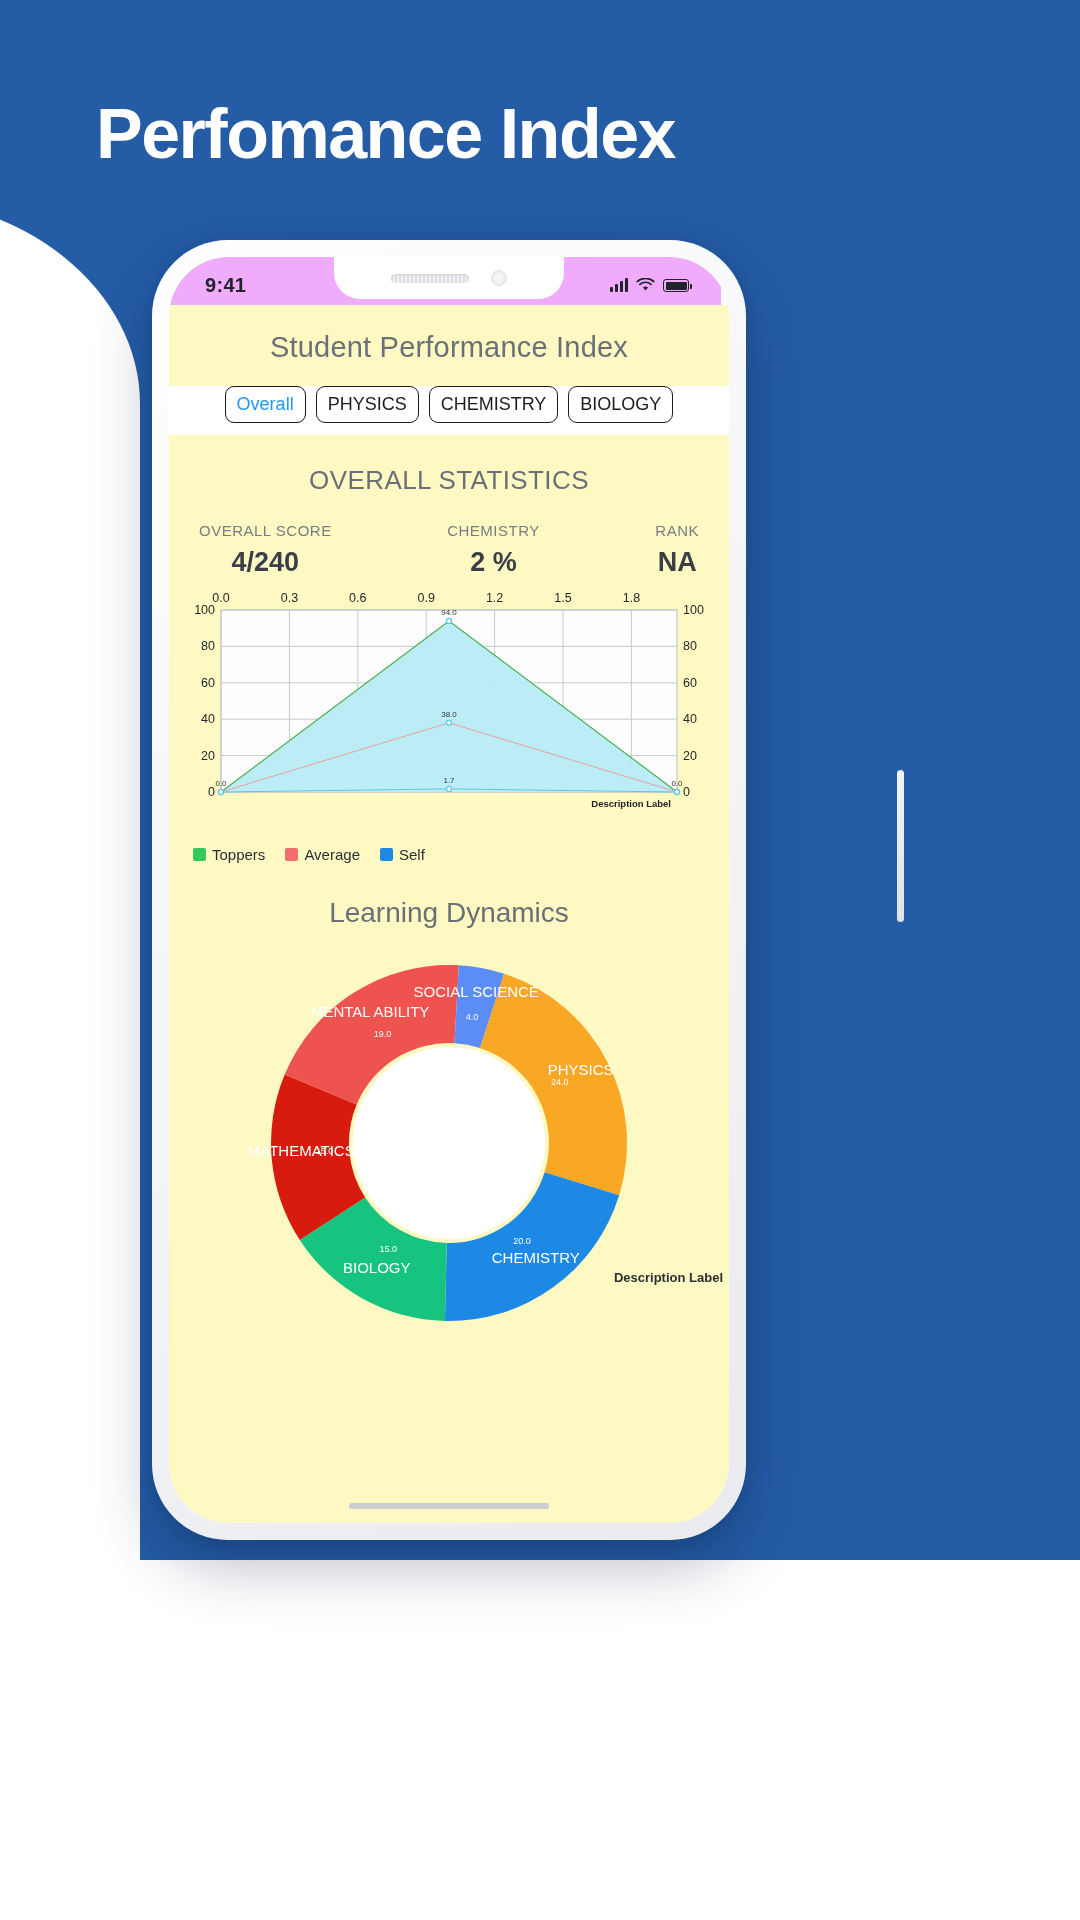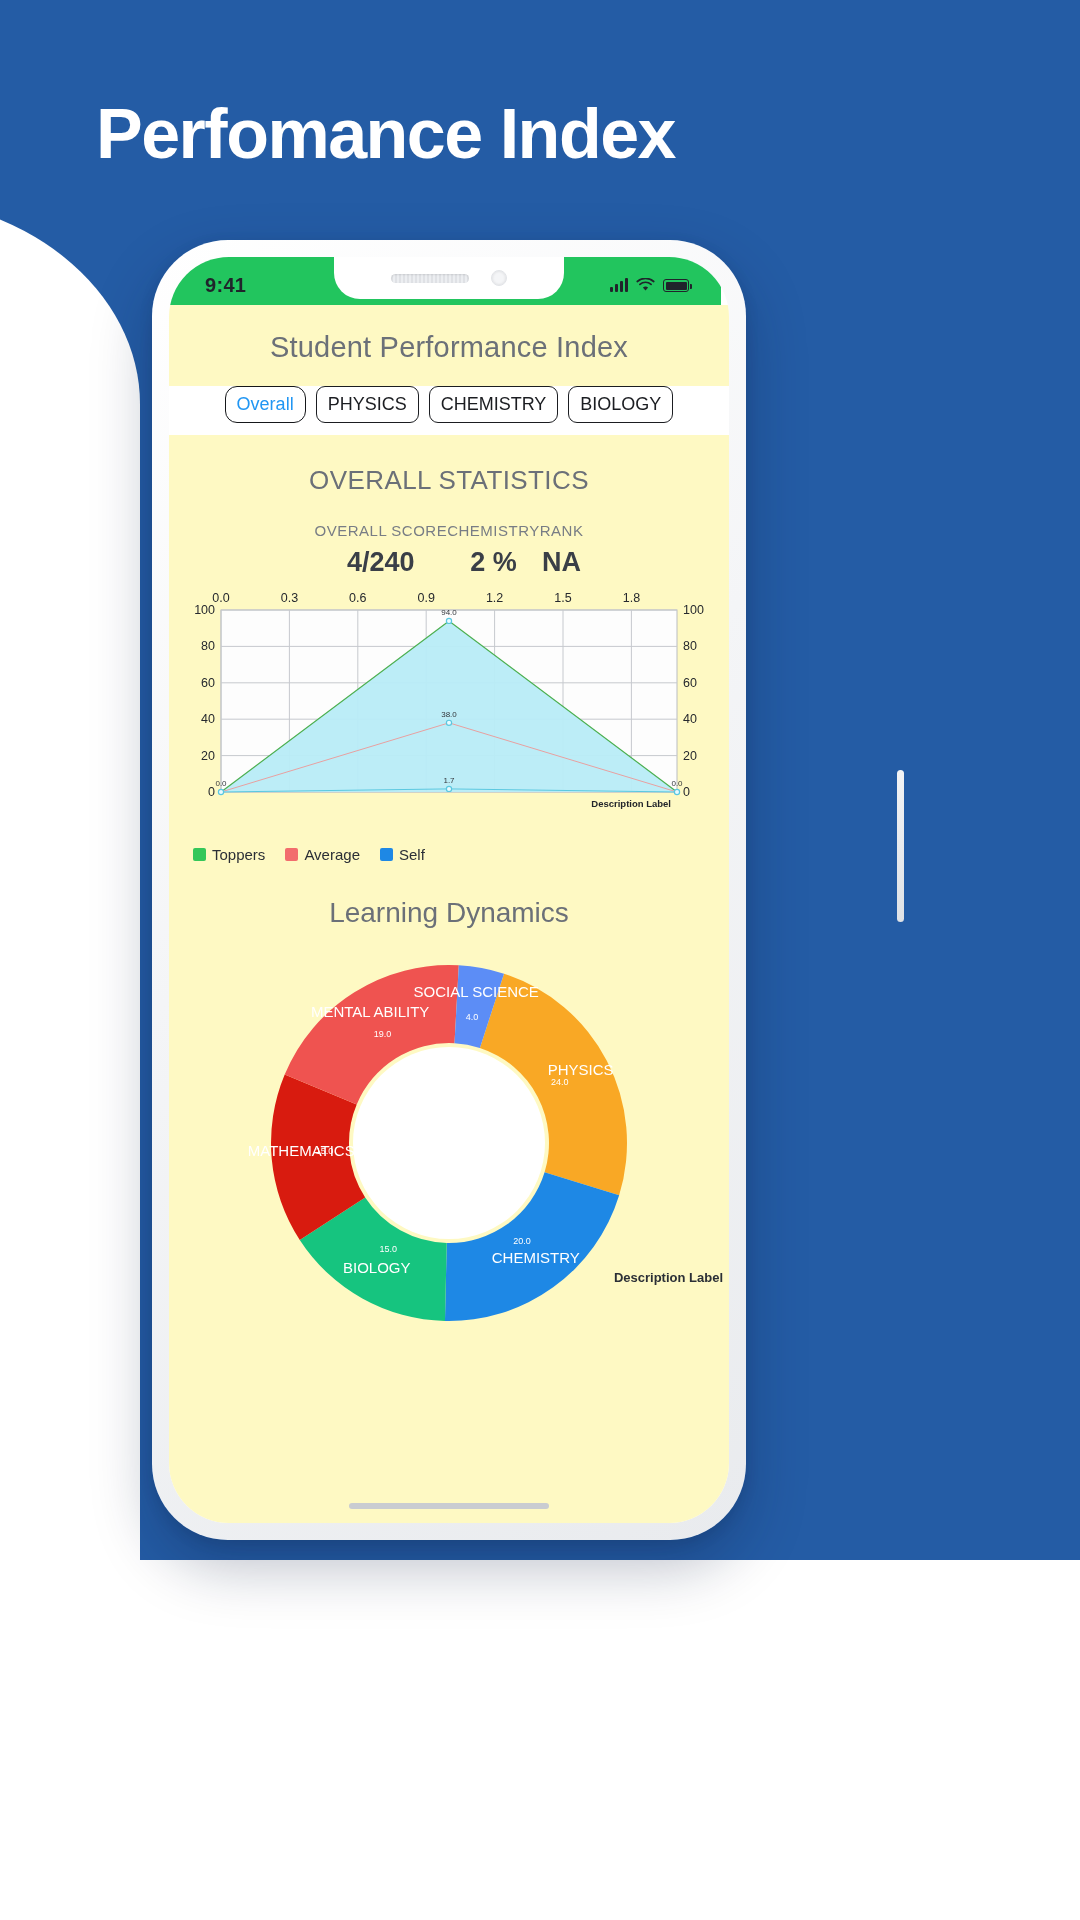--- a/index.html
+++ b/index.html
@@ -98,21 +98,21 @@
     background:#f4f5f7;
     border:1.5px solid #e2e4e8;
     box-shadow:inset 0 0 3px rgba(0,0,0,.12);
   }
 
   
   #statusbar {
     position:absolute; top:0; left:0; right:8px; height:48px;
     display:flex; align-items:center; justify-content:space-between;
     padding:8px 32px 0 36px;
-    background:#22c55e;
+    background:#f0abfc;
     z-index:5;
   }
   #clock { font-size:20px; font-weight:bold; color:#20242b; letter-spacing:.3px; }
   #status-icons { display:flex; align-items:flex-end; gap:8px; }
   .bar-set { display:flex; align-items:flex-end; gap:2px; height:14px; }
   .bar-set i { display:block; width:3px; background:#20242b; border-radius:1px; }
   .bar-set i:nth-child(1){height:5px;}
   .bar-set i:nth-child(2){height:8px;}
   .bar-set i:nth-child(3){height:11px;}
   .bar-set i:nth-child(4){height:14px;}
@@ -147,29 +147,29 @@
   }
   .tab {
     border:1.6px solid #1b1d21;
     border-radius:9px;
     padding:7px 11px;
     font-size:18px;
     color:#1b1d21;
     background:#ffffff;
     white-space:nowrap;
   }
-  .tab.active { color:#2196f3; border-color:#15171a;border-radius:12px; }
+  .tab.active { color:#2196f3; border-color:#15171a; }
 
   #section-title {
     text-align:center; font-size:26px; color:#6b7078;
     padding:30px 0 26px; letter-spacing:.4px;
   }
 
   #stats {
-    display:flex; justify-content:center;
+    display:flex; justify-content:space-between;
     padding:0 30px 6px;
   }
   .stat { text-align:center; }
   .stat-label { font-size:15px; color:#787d85; letter-spacing:.5px; }
   .stat-value { font-size:27px; color:#3a3f47; font-weight:bold; margin-top:8px; }
 
   #graph-title {
     text-align:center; font-size:26px; color:#6b7078;
     padding:30px 0 18px;
   }

